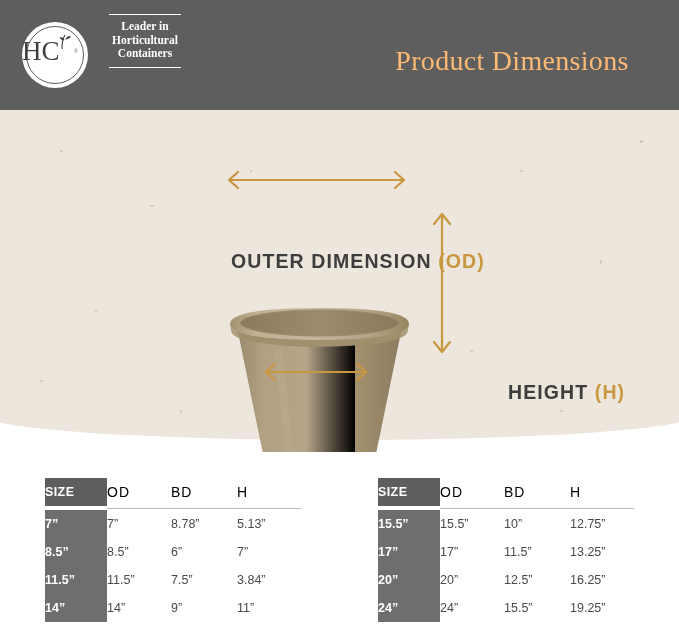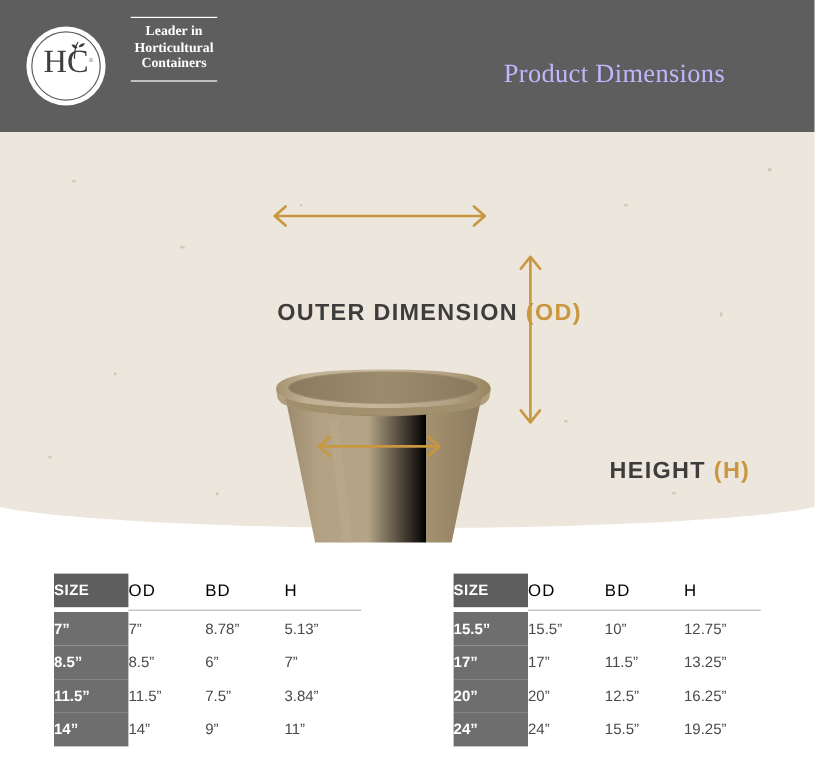--- a/index.html
+++ b/index.html
@@ -22,21 +22,21 @@
   }
   .logo-circle{
     position:absolute;left:0;top:0;width:66px;height:66px;border-radius:50%;
     background:#ffffff;
   }
   .logo-ring{
     position:absolute;left:4px;top:4px;width:58px;height:58px;border-radius:50%;
     border:1.3px solid #5e5e5e;box-sizing:border-box;
   }
   .logo-hc{
-    position:absolute;left:0;top:16px;width:66px;text-align:center;
+    position:absolute;left:0;top:16px;width:66px;text-align:left;
     font-family:"Liberation Serif", serif;
     font-size:27px;line-height:27px;color:#3f3f3f;letter-spacing:0px;
   }
   .logo-leaf{position:absolute;left:33px;top:12px;width:20px;height:16px;}
   .logo-tm{position:absolute;left:52px;top:26px;font-size:5px;color:#6a6a6a;}
 
   .tagline{
     position:absolute;left:100px;top:14px;width:90px;text-align:center;
     color:#ffffff;
   }
@@ -45,21 +45,21 @@
   .tagline .rule.bottom{margin-top:6px;}
   .tagline .t-line{
     font-family:"Liberation Serif", serif;
     font-weight:bold;font-size:11.5px;line-height:13.5px;color:#ffffff;
     white-space:nowrap;
   }
   .header-title{
     position:absolute;left:345px;top:0;width:334px;height:121px;
     display:flex;align-items:center;justify-content:center;
     font-family:"Liberation Serif", serif;
-    font-size:22px;color:#c4b5fd;letter-spacing:.3px;
+    font-size:28px;color:#fdba74;letter-spacing:.3px;
   }
 
   
   .panel{
     position:absolute;left:0;top:110px;width:679px;height:342px;
     overflow:hidden;
   }
   .panel-bg{
     position:absolute;left:-20px;top:0;width:719px;height:330px;
     background:#ece6dc;

